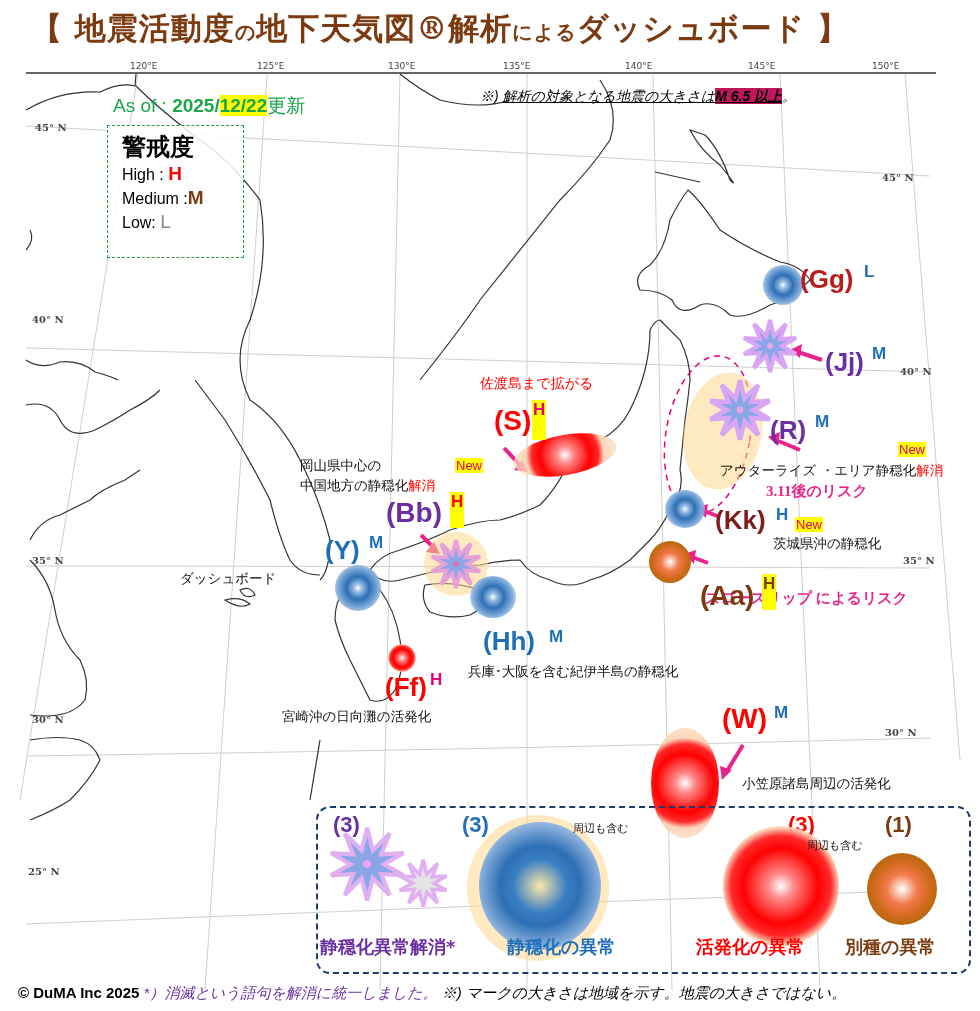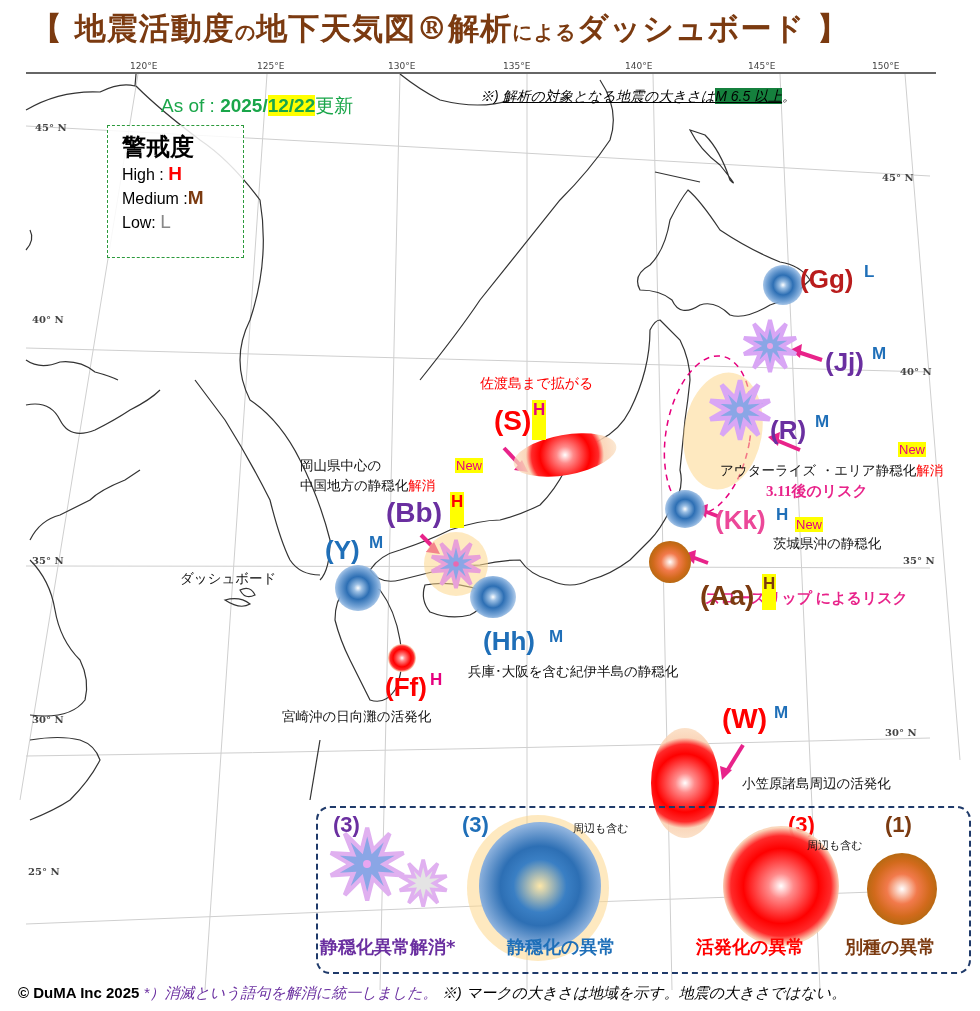--- a/index.html
+++ b/index.html
@@ -5,26 +5,26 @@
   * { box-sizing: border-box; margin: 0; padding: 0; }
   html, body { width: 980px; height: 1011px; background: #ffffff; overflow: hidden; }
   body { position: relative; font-family: "DejaVu Sans", "Liberation Sans", sans-serif; color: #000; }
   .abs { position: absolute; }
   .title { left: 0; top: 8px; width: 880px; text-align: center; font-family: "DejaVu Serif", "Liberation Serif", serif; font-weight: bold; font-size: 31px; color: #7b3a10; letter-spacing: 1px; white-space: nowrap; }
   .title .small { font-size: 20px; }
   .axis-line { left: 26px; top: 72px; width: 910px; height: 2px; background: #666; }
   .tick { font-family: "DejaVu Sans", sans-serif; font-size: 9px; color: #444; top: 61px; }
   .lat { font-family: "DejaVu Serif", serif; font-size: 10px; color: #444; font-weight: bold; text-align: center; }
   svg.map { position: absolute; left: 0; top: 0; }
-  .asof { left: 113px; top: 93px; font-size: 19px; color: #1aa64a; font-family: "Liberation Sans", sans-serif; white-space: nowrap; margin-left: 48px; }
+  .asof { left: 113px; top: 93px; font-size: 19px; color: #1aa64a; font-family: "Liberation Sans", sans-serif; white-space: nowrap; }
   .asof b { font-weight: bold; }
   .asof .hl { background: #ffff00; }
   .note { left: 480px; top: 88px; font-size: 14px; font-style: italic; color: #000; white-space: nowrap; font-family: "Liberation Sans", sans-serif; }
   .note u { text-decoration: underline; }
-  .note .mag { background: #15803d; font-weight: normal; text-decoration: underline; margin-top: 37px; }
+  .note .mag { background: #be185d; font-weight: bold; text-decoration: underline; margin-top: 37px; }
   .legend-box { left: 107px; top: 125px; width: 137px; height: 133px; border: 1.5px dashed #2c9a3c; background: rgba(255,255,255,0.85); padding: 6px 0 0 14px; font-family: "Liberation Sans", sans-serif; }
   .legend-box .lh { font-size: 24px; font-weight: bold; line-height: 30px; }
   .legend-box .row { font-size: 16px; line-height: 23px; }
   .lvH { color: #ff0000; font-weight: bold; font-size: 19px; }
   .lvM { color: #7b3a10; font-weight: bold; font-size: 19px; }
   .lvL { color: #888; font-size: 19px; }
   .lbl { font-family: "Liberation Sans", sans-serif; font-weight: bold; white-space: nowrap; }
   .sup { font-family: "Liberation Sans", sans-serif; font-weight: bold; font-size: 17px; white-space: nowrap; }
   .hly { background: #ffff00; }
   .cap { font-size: 13.5px; color: #111; white-space: nowrap; font-family: "DejaVu Sans", sans-serif; }
@@ -200,21 +200,21 @@
 <div class="abs lbl" style="left:483px;top:626px;font-size:26px;color:#1f6fb8">(Hh)</div>
 <div class="abs sup" style="left:549px;top:627px;color:#1f6fb8">M</div>
 <div class="abs cap" style="left:468px;top:663px">兵庫･大阪を含む紀伊半島の静穏化</div>
 
 <div class="abs blob redb" style="left:388px;top:644px;width:28px;height:28px"></div>
 <div class="abs lbl" style="left:385px;top:672px;font-size:26px;color:#ff0000">(Ff)</div>
 <div class="abs sup" style="left:430px;top:670px;color:#e6007e">H</div>
 <div class="abs cap" style="left:282px;top:708px">宮崎沖の日向灘の活発化</div>
 
 <div class="abs blob blue" style="left:665px;top:490px;width:40px;height:38px"></div>
-<div class="abs lbl" style="left:715px;top:505px;font-size:26px;color:#ec4899">(Kk)</div>
+<div class="abs lbl" style="left:715px;top:505px;font-size:26px;color:#7f1d1d">(Kk)</div>
 <div class="abs sup" style="left:776px;top:505px;color:#1f6fb8">H</div>
 <div class="abs new" style="left:795px;top:517px">New</div>
 <div class="abs cap" style="left:773px;top:535px">茨城県沖の静穏化</div>
 
 <div class="abs blob brown" style="left:649px;top:541px;width:42px;height:42px"></div>
 <div class="abs pink" style="left:705px;top:589px">スロースリップ によるリスク</div>
 <div class="abs lbl" style="left:700px;top:580px;font-size:28px;color:#7b3a10">(Aa)</div>
 <div class="abs sup hly" style="left:762px;top:574px;color:#7b3a10;padding:0 1px;height:36px">H</div>
 
 <div class="abs blob redb" style="left:651px;top:728px;width:68px;height:110px"></div>

